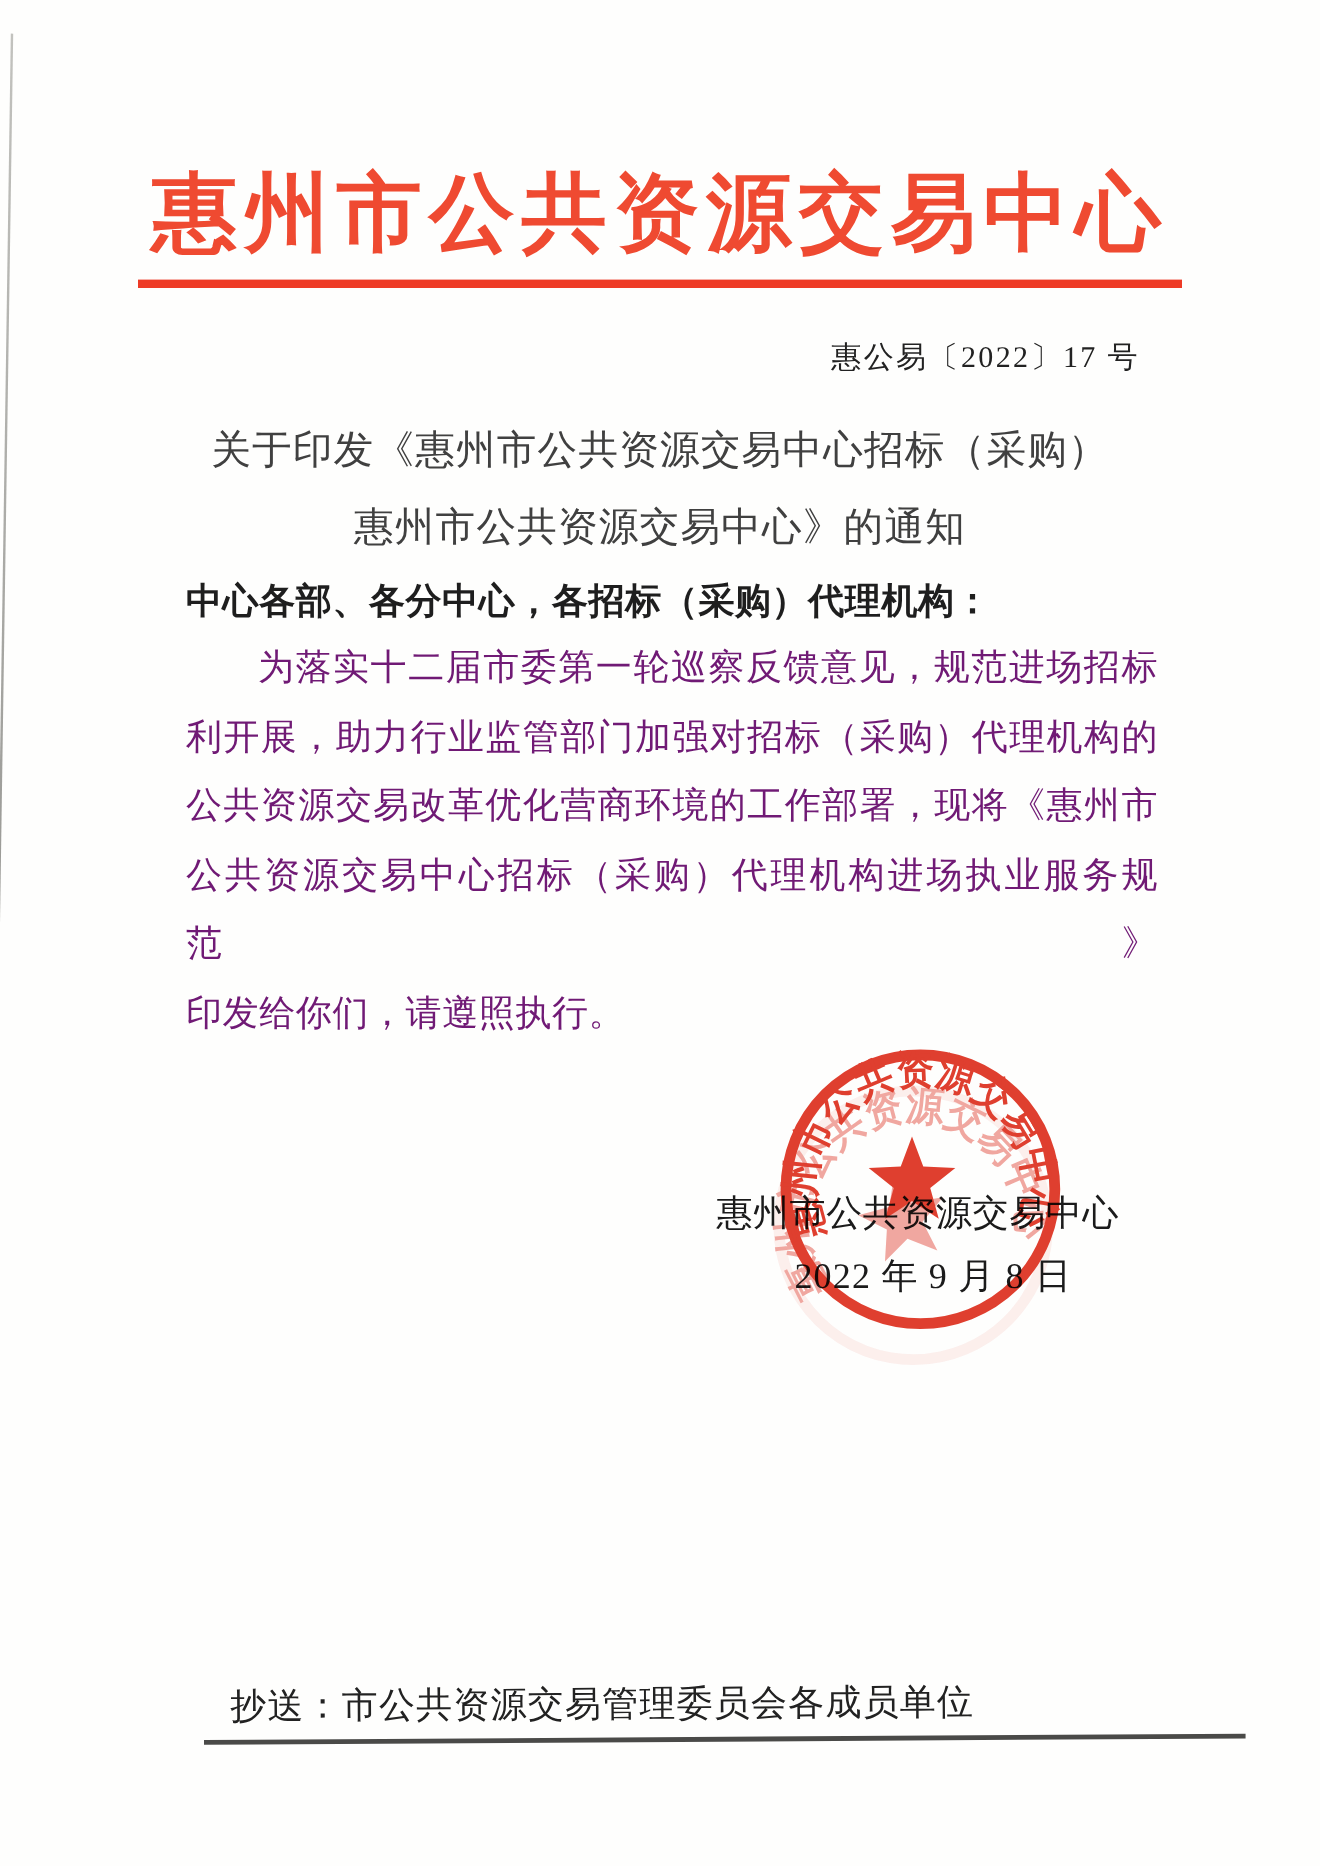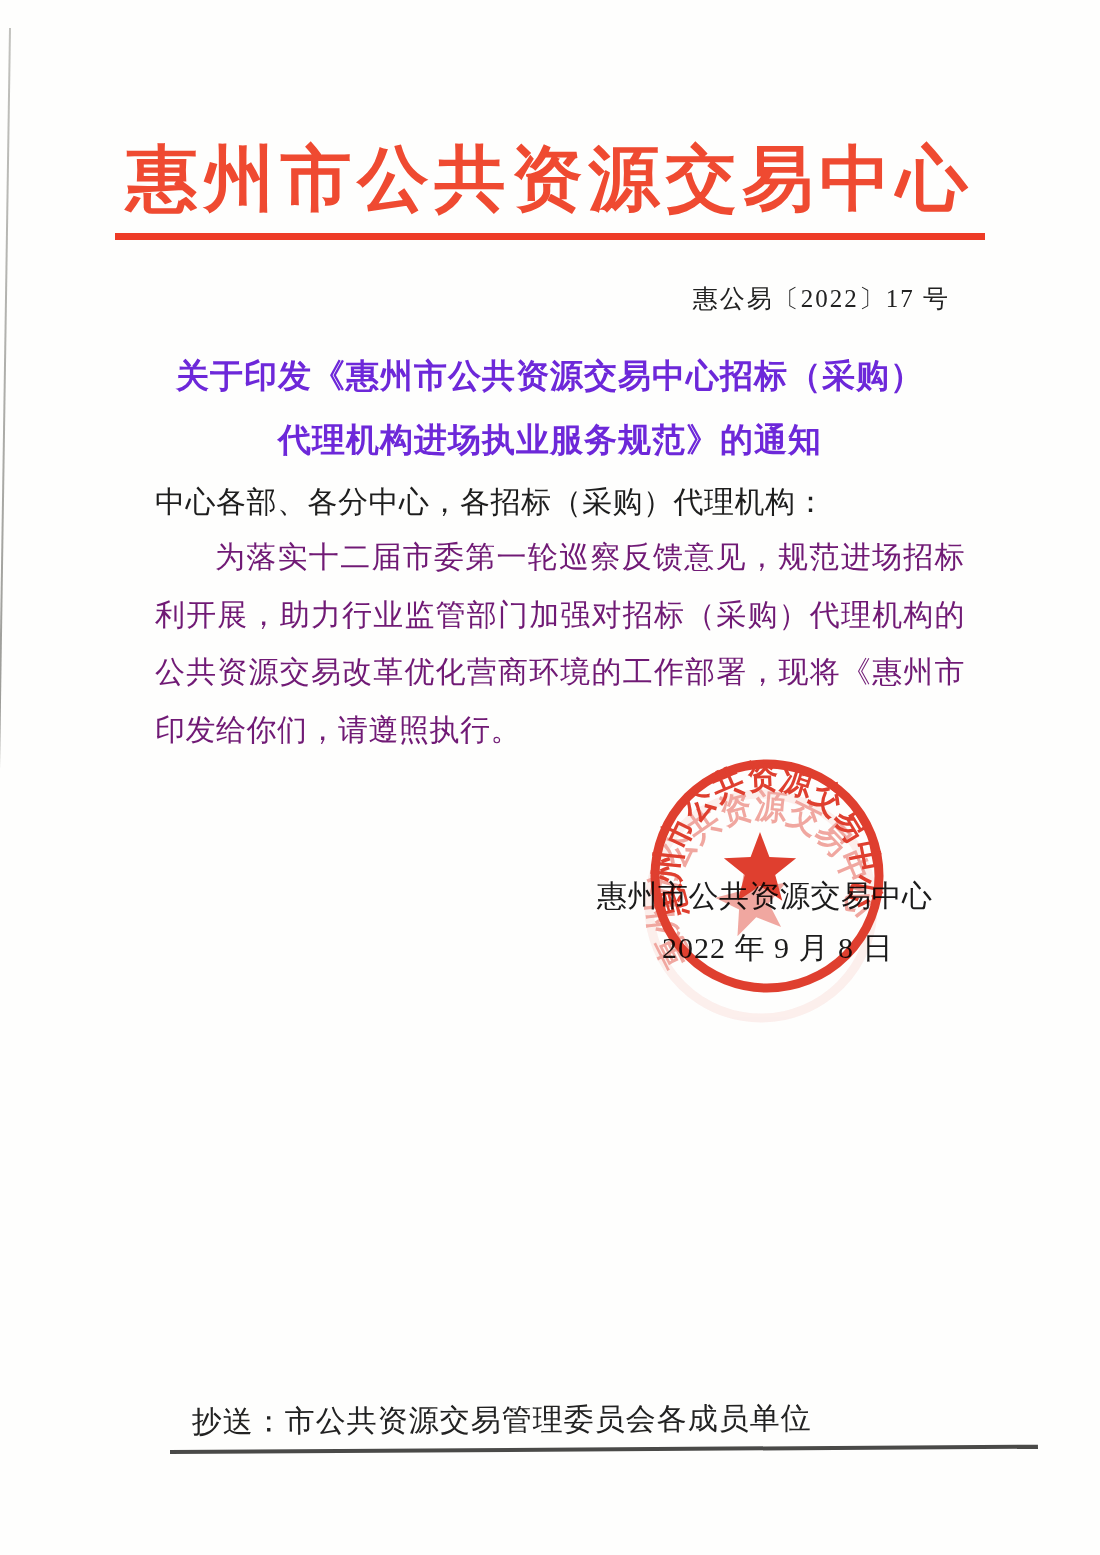--- a/index.html
+++ b/index.html
@@ -41,27 +41,27 @@
   }
   .doc-number{
     margin-top:38px;
     font-size:25px;line-height:42px;
     text-align:right;padding-right:35px;
     letter-spacing:2px;color:#222;
   }
   .doc-title{
     margin-top:24px;
     font-size:33px;line-height:64px;
-    font-weight:bold;text-align:center;
-    color:#6d28d9;letter-spacing:1px;
+    font-weight:normal;text-align:center;
+    color:#404040;letter-spacing:1px;
   }
   .body-area{margin:8px 20px 0 40px;}
   .salutation{
     font-size:30px;line-height:44px;
-    margin-bottom:4px;letter-spacing:0.5px;
+    margin-bottom:4px;letter-spacing:0.5px;font-weight:bold;
   }
   .bline{
     font-size:30px;line-height:57.5px;
     letter-spacing:0.5px;color:#701a75;
     white-space:normal;
   }
   .bline.j{text-align:justify;text-align-last:justify;}
   .bline.indent{text-indent:60px;}
   .sig-block{position:relative;height:330px;}
   .sign-org{
@@ -101,29 +101,30 @@
 
   <div class="content">
     <div class="org-title">惠州市公共资源交易中心</div>
 
     <div class="red-rule"></div>
 
     <div class="doc-number">惠公易〔2022〕17 号</div>
 
     <div class="doc-title">
       <div>关于印发《惠州市公共资源交易中心招标（采购）</div>
-      <div>代理机构进场执业服务规范》的通知</div>
+      <div>惠州市公共资源交易中心》的通知</div>
     </div>
 
     <div class="body-area">
       <div class="salutation">中心各部、各分中心，各招标（采购）代理机构：</div>
 
       <div class="bline j indent">为落实十二届市委第一轮巡察反馈意见，规范进场招标</div>
       <div class="bline j">利开展，助力行业监管部门加强对招标（采购）代理机构的</div>
       <div class="bline j">公共资源交易改革优化营商环境的工作部署，现将《惠州市</div>
+      <div class="bline j">公共资源交易中心招标（采购）代理机构进场执业服务规范》</div>
       <div class="bline">印发给你们，请遵照执行。</div>
     </div>
 
     <div class="sig-block">
       <div class="sign-org">惠州市公共资源交易中心</div>
       <div class="sign-date">2022 年 9 月 8 日</div>
 
       <svg class="seal" viewBox="-150 -150 300 300" xmlns="http://www.w3.org/2000/svg">
         <defs>
           <path id="sealArc" d="M -79.7 37.2 A 88 88 0 1 1 79.7 37.2" fill="none"></path>

